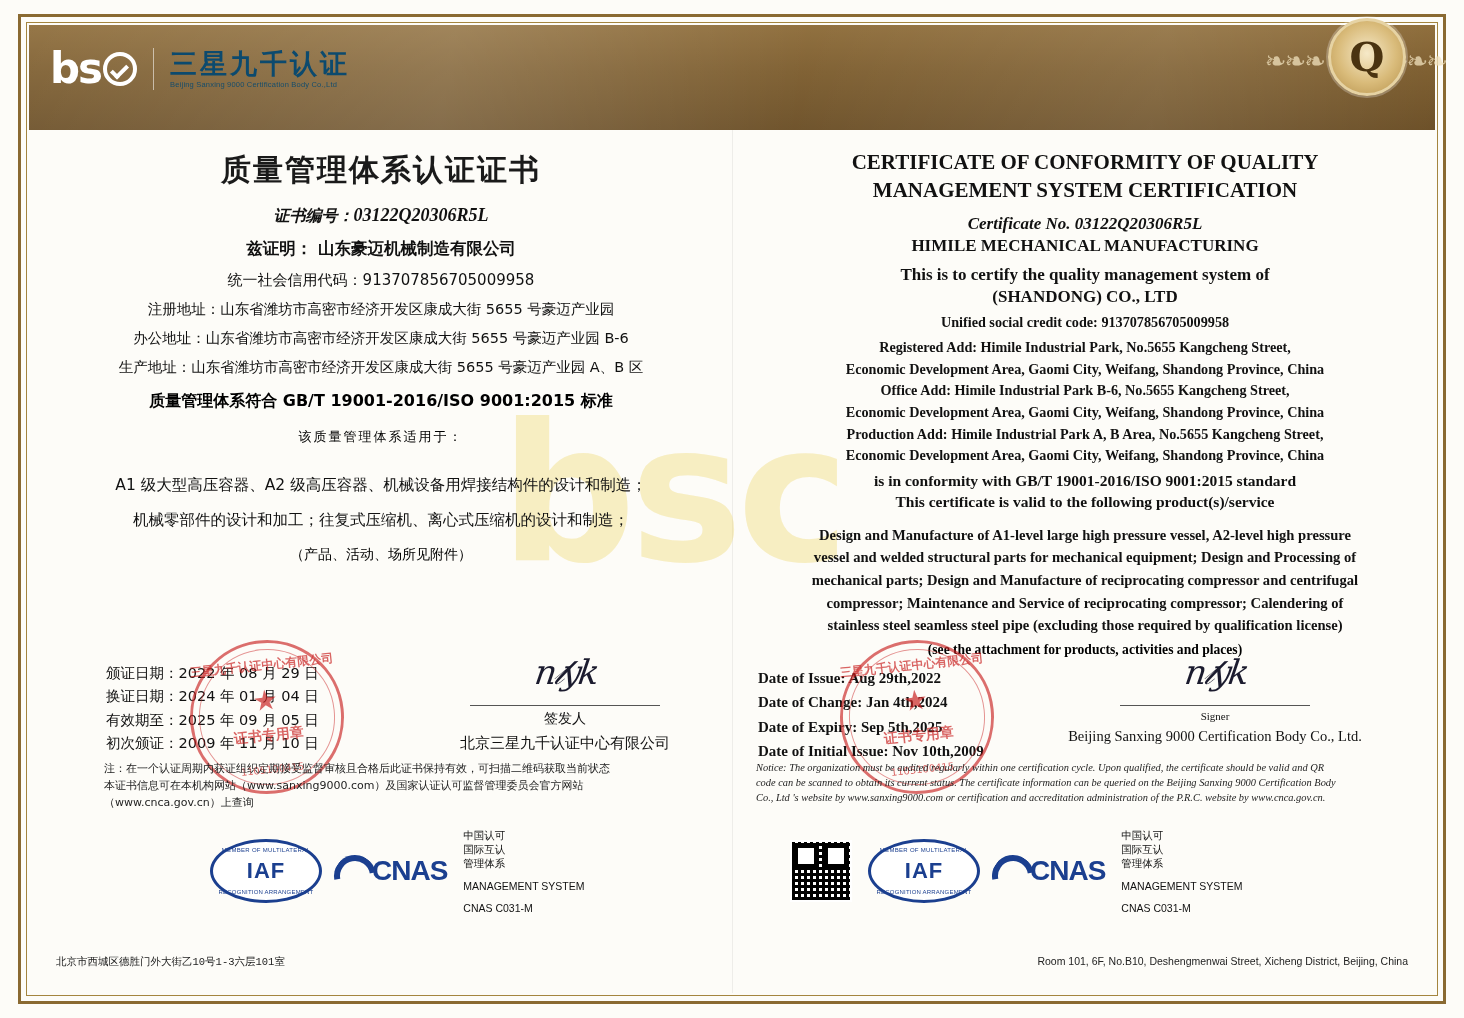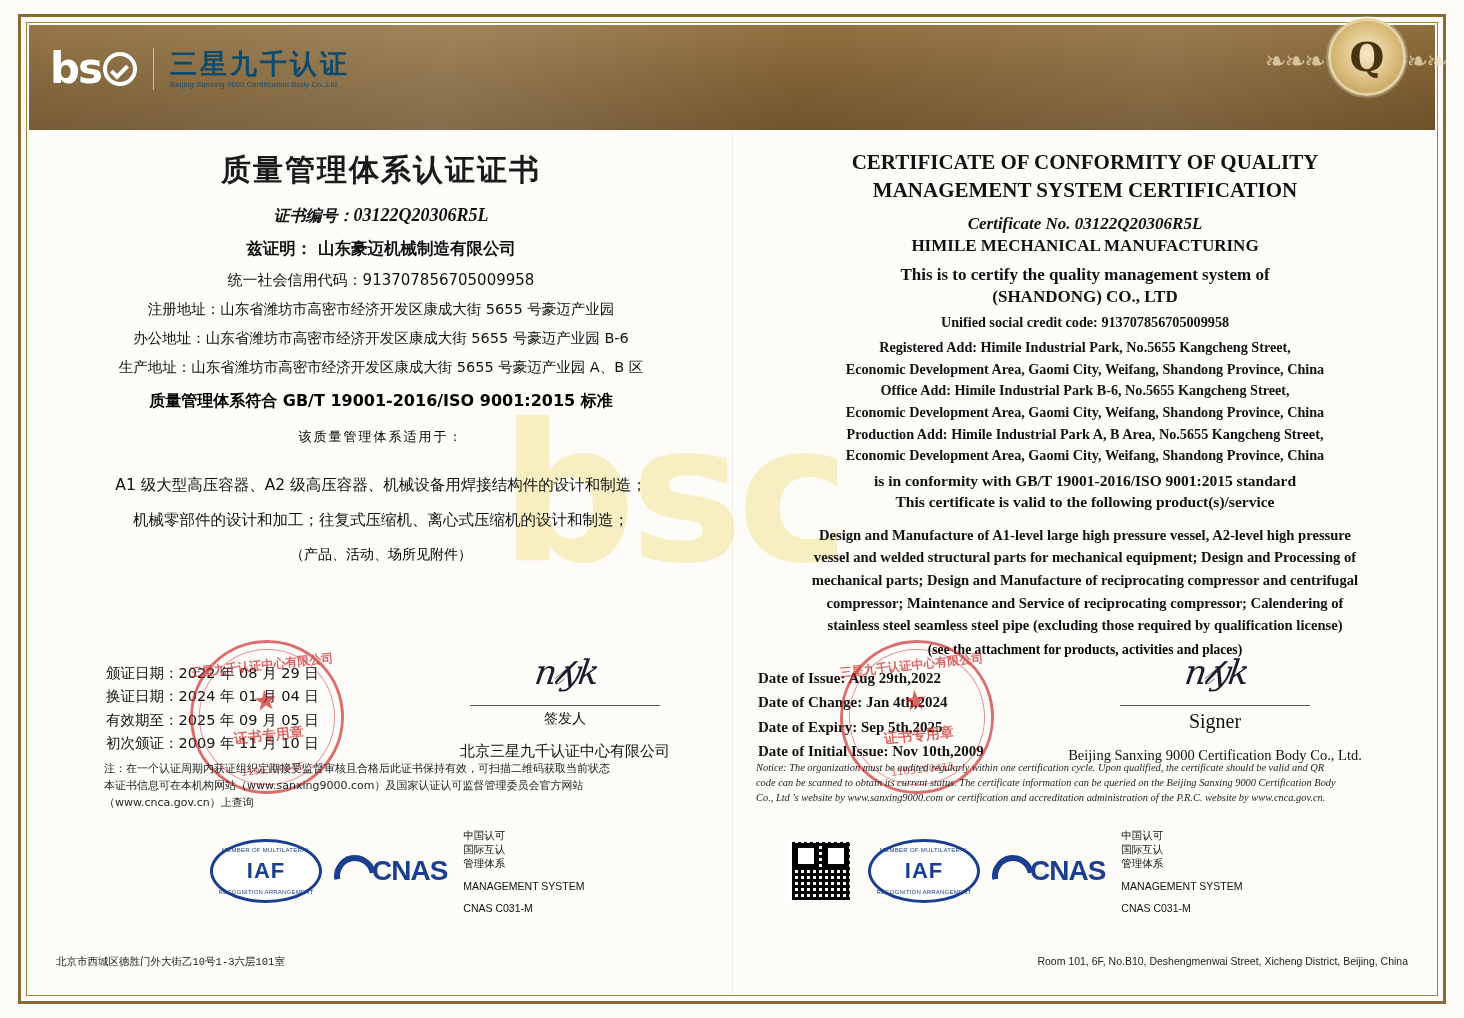--- a/index.html
+++ b/index.html
@@ -321,25 +321,25 @@
     width: 190px;
     height: 1px;
     background: #555;
     margin: 6px auto 4px auto;
   }
   .sig-label {
     font-family: "DejaVu Sans", sans-serif;
     font-size: 14px;
     color: #111;
   }
-  .sig-label.en { font-family: "Liberation Serif", serif; font-size: 20px; }
+  .sig-label.en { font-family: "Liberation Serif", serif; font-size: 11px; }
   .sig-org {
     font-family: "DejaVu Sans", sans-serif;
     font-size: 15px;
-    margin-top: 14px;
+    margin-top: 6px;
     color: #111;
   }
   .sig-org.en { font-family: "Liberation Serif", serif; font-size: 14.5px; }
 
   
   .stamp {
     position: absolute;
     width: 148px;
     height: 148px;
     border-radius: 50%;

